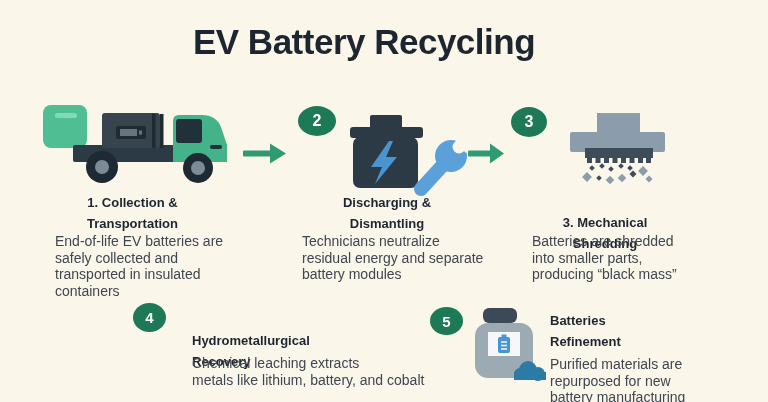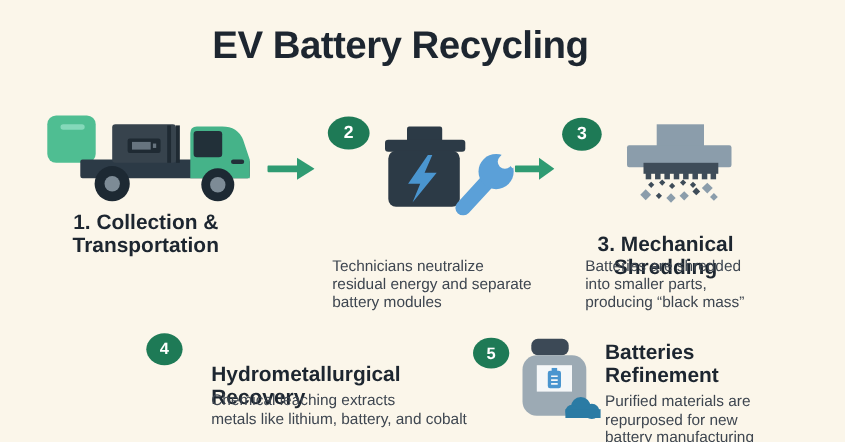--- a/index.html
+++ b/index.html
@@ -7,21 +7,21 @@
     position:relative;width:768px;height:402px;margin:0 auto;
     background:#fbf6ea;overflow:hidden;
     font-family:"Liberation Sans","DejaVu Sans",sans-serif;
   }
   .abs{position:absolute;}
   .main-title{
     left:0;top:22px;width:728px;text-align:center;
     font-size:35px;font-weight:700;letter-spacing:-0.5px;color:#1d2630;
   }
   .step-title{
-    font-size:19px;font-weight:700;line-height:21px;color:#1d2630;
+    font-size:13px;font-weight:700;line-height:21px;color:#1d2630;
     white-space:pre-line;
   }
   .centered{text-align:center;}
   .step-desc{
     font-size:14px;line-height:16.5px;color:#3e4650;white-space:pre-line;
   }
   .badge{
     border-radius:50%;background:#1e7a56;color:#ffffff;
     display:flex;align-items:center;justify-content:center;
     font-weight:700;
@@ -108,23 +108,29 @@
       <rect x="42" y="69" width="6" height="6" transform="rotate(45 45 72)" fill="#8b9dab"></rect>
       <rect x="54" y="67" width="6" height="6" transform="rotate(45 57 70)" fill="#8b9dab"></rect>
       <rect x="65.5" y="63.5" width="5" height="5" transform="rotate(45 68 66)" fill="#3e4c59"></rect>
       <rect x="74.5" y="59.5" width="7" height="7" transform="rotate(45 78 63)" fill="#8b9dab"></rect>
       <rect x="81.5" y="68.5" width="5" height="5" transform="rotate(45 84 71)" fill="#8b9dab"></rect>
     </g>
   </svg>
 
   <div class="abs step-title centered" style="left:30px;top:192px;width:205px;">1. Collection &amp;
 Transportation</div>
+  <div class="abs step-title centered" style="left:288px;top:192px;width:198px;">Discharging &amp;
+Dismantling</div>
   <div class="abs step-title centered" style="left:513px;top:192px;width:184px;margin-top:20px;">3. Mechanical
 Shredding</div>
 
+  <div class="abs step-desc" style="left:55px;top:233px;width:200px;">End-of-life EV batteries are
+safely collected and
+transported in insulated
+containers</div>
   <div class="abs step-desc" style="left:532px;top:233px;width:190px;">Batteries are shredded
 into smaller parts,
 producing “black mass”</div>
   <div class="abs step-desc" style="left:302px;top:233px;width:215px;">Technicians neutralize
 residual energy and separate
 battery modules</div>
 
   <div class="abs badge" style="left:133px;top:303px;width:33px;height:29px;font-size:15px;">4</div>
 
   <div class="abs step-title" style="left:192px;top:310px;width:300px;margin-top:20px;">Hydrometallurgical

